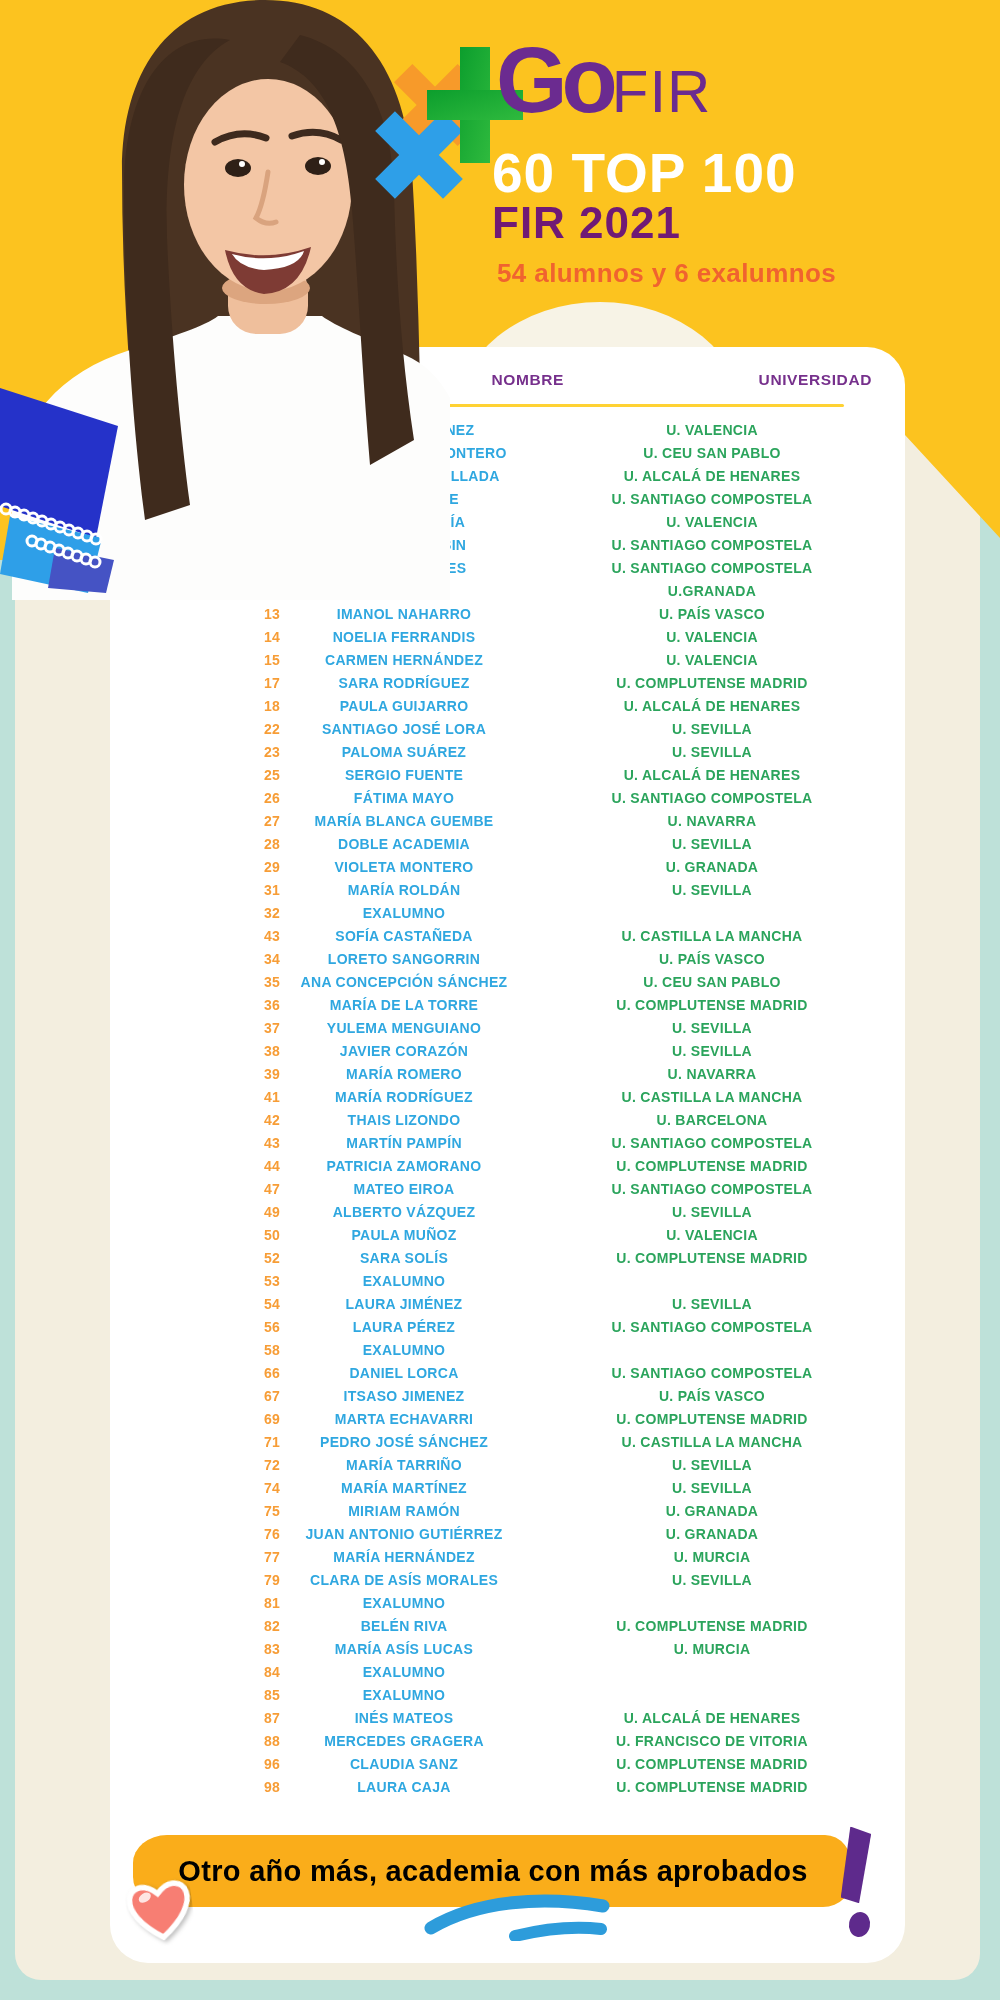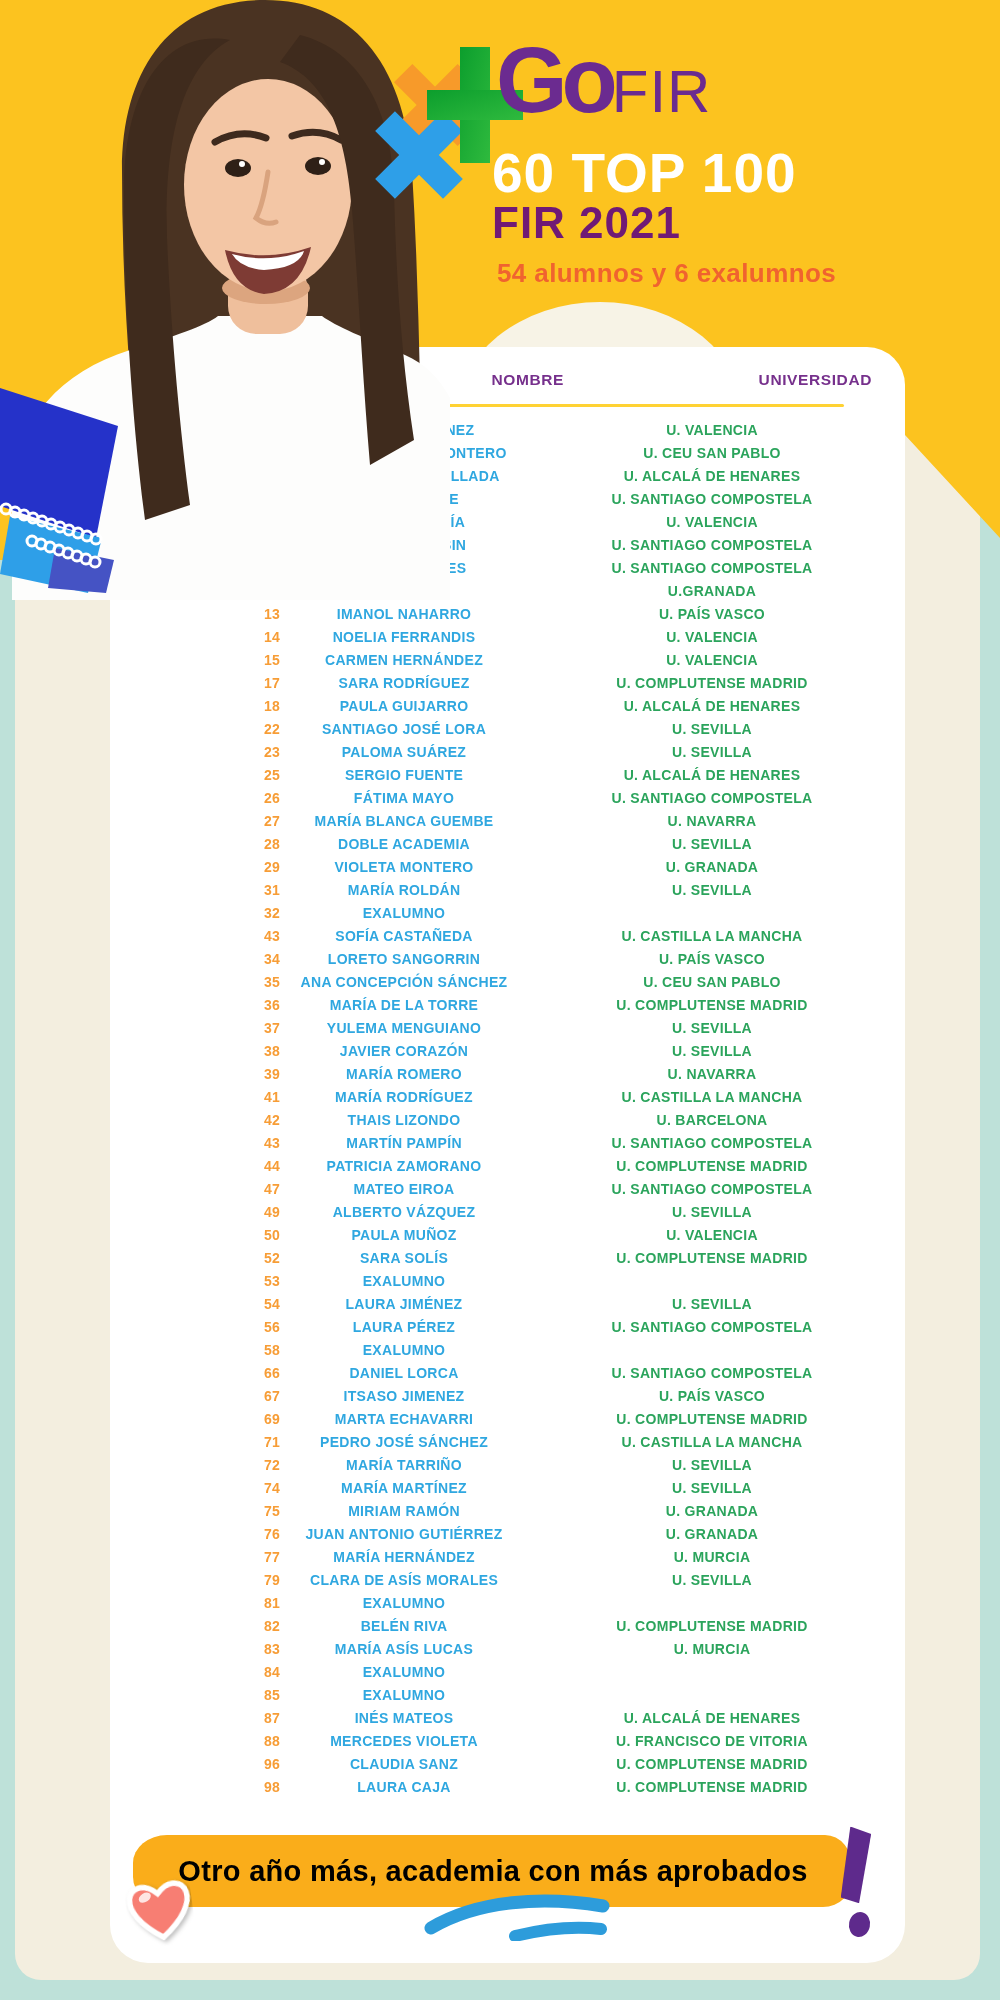--- a/index.html
+++ b/index.html
@@ -401,21 +401,21 @@
   </div>
 
   <div class="row">
     <span class="c-pos">87</span>
     <span class="c-name">INÉS MATEOS</span>
     <span class="c-uni">U. ALCALÁ DE HENARES</span>
   </div>
 
   <div class="row">
     <span class="c-pos">88</span>
-    <span class="c-name">MERCEDES VIOLETA</span>
+    <span class="c-name">MERCEDES GRAGERA</span>
     <span class="c-uni">U. FRANCISCO DE VITORIA</span>
   </div>
 
   <div class="row">
     <span class="c-pos">96</span>
     <span class="c-name">CLAUDIA SANZ</span>
     <span class="c-uni">U. COMPLUTENSE MADRID</span>
   </div>
 
   <div class="row">

